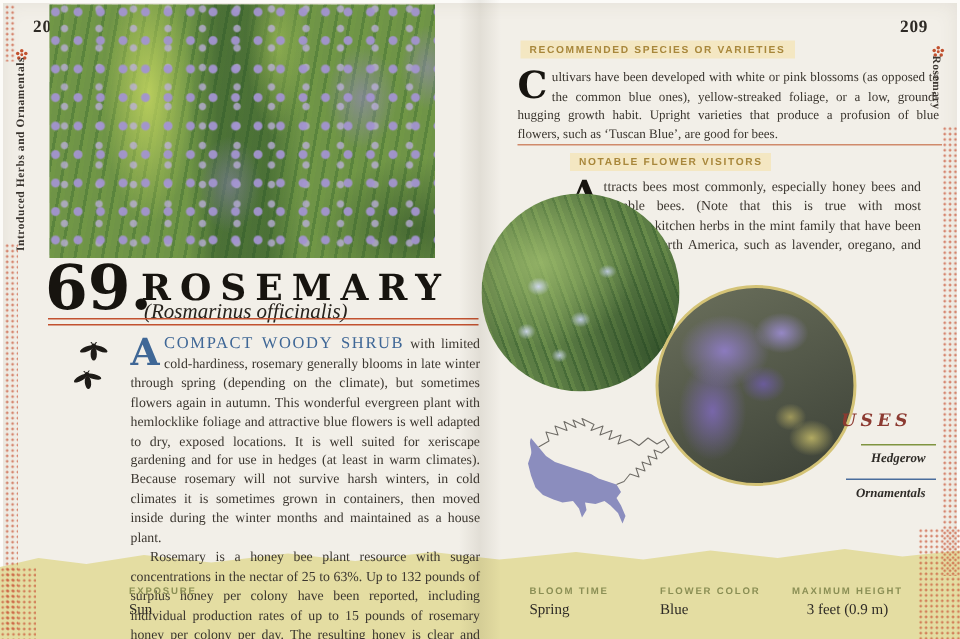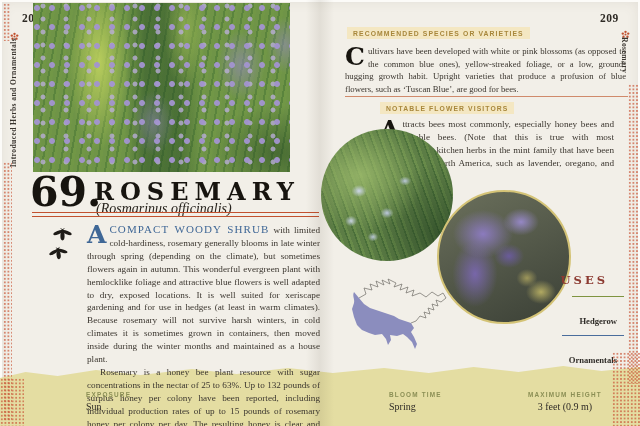--- a/index.html
+++ b/index.html
@@ -104,24 +104,24 @@
       radial-gradient(30px 44px at 36px 82px, rgba(124,104,180,0.9), rgba(124,104,180,0) 75%),
       radial-gradient(24px 18px at 82px 30px, rgba(156,140,210,0.9), rgba(156,140,210,0) 75%),
       radial-gradient(20px 16px at 70px 64px, rgba(110,92,168,0.85), rgba(110,92,168,0) 75%),
       radial-gradient(20px 16px at 102px 100px, rgba(196,186,104,0.85), rgba(196,186,104,0) 75%),
       radial-gradient(14px 12px at 88px 86px, rgba(178,168,96,0.8), rgba(178,168,96,0) 75%),
       linear-gradient(155deg, #6b705c, #3b4036); }
 
   .range-map { position:absolute; left:342px; top:278px; width:108px; height:84px; z-index:2; }
 
   .uses { position:absolute; left:526px; top:273px; width:98px; z-index:3;
-    display:flex; flex-direction:column; align-items:flex-end; }
+    display:flex; flex-direction:column; align-items:flex-end;font-style:italic; }
   .uses-heading { font-family:"DejaVu Serif", serif; font-weight:bold; font-size:11.5px; letter-spacing:3px;
     color:#8c3a31; margin-right:16px; }
-  .uses-item { margin-top:9px; padding:19px 7px 0; border-top:1.6px solid #4a6d9c;
+  .uses-item { margin-top:9px; padding:3px 7px 0; border-top:1.6px solid #4a6d9c;
     font-weight:bold; font-size:8.6px; color:#2e2b27; white-space:nowrap; }
   .uses-item:first-of-type { margin-top:7px; }
 </style>
 </head>
 <body>
 
 <div class="spread">
 
   <div class="dots" style="left:3px; top:3px; width:7px; height:38px;"></div>
   <div class="dots" style="left:3px; top:162px; width:9px; height:258px;"></div>
@@ -212,22 +212,26 @@
   <div class="uses">
     <div class="uses-heading">USES</div>
     <div class="uses-item" id="use-0" style="border-top-color: rgb(127, 148, 64);">Hedgerow</div>
     <div class="uses-item" id="use-1" style="border-top-color: rgb(74, 109, 156);">Ornamentals</div>
   </div>
 
   <div class="stat" style="left:86px; top:391px;">
     <div class="stat-label">EXPOSURE</div>
     <div class="stat-value">Sun</div>
   </div>
-  <div class="stat" style="left:353px; top:391px;margin-left:36px;">
+  <div class="stat" style="left:353px; top:391px;">
     <div class="stat-label">BLOOM TIME</div>
     <div class="stat-value">Spring</div>
+  </div>
+  <div class="stat" style="left:440px; top:391px;">
+    <div class="stat-label">FLOWER COLOR</div>
+    <div class="stat-value">Blue</div>
   </div>
   <div class="stat" style="left:528px; top:391px;text-align:center;">
     <div class="stat-label">MAXIMUM HEIGHT</div>
     <div class="stat-value">3 feet (0.9 m)</div>
   </div>
 
 </div>
 
 </body></html>

